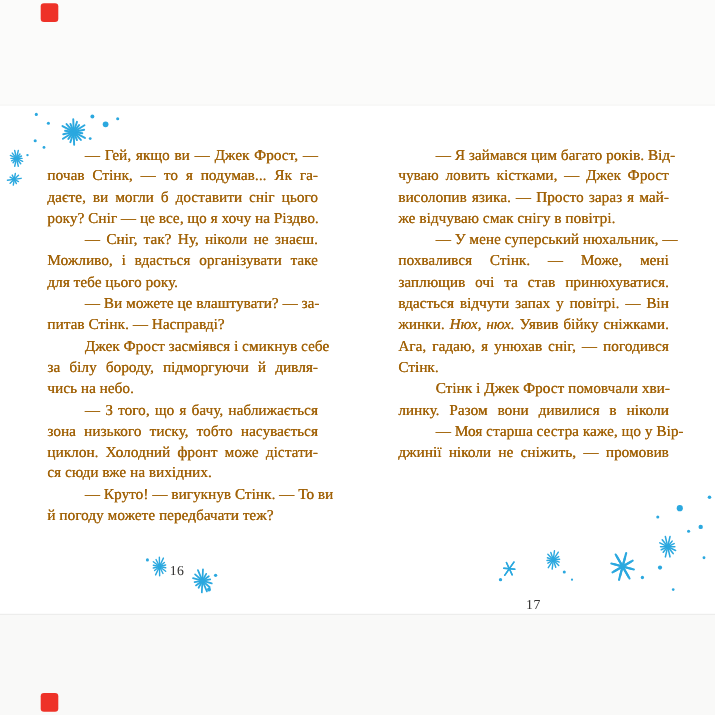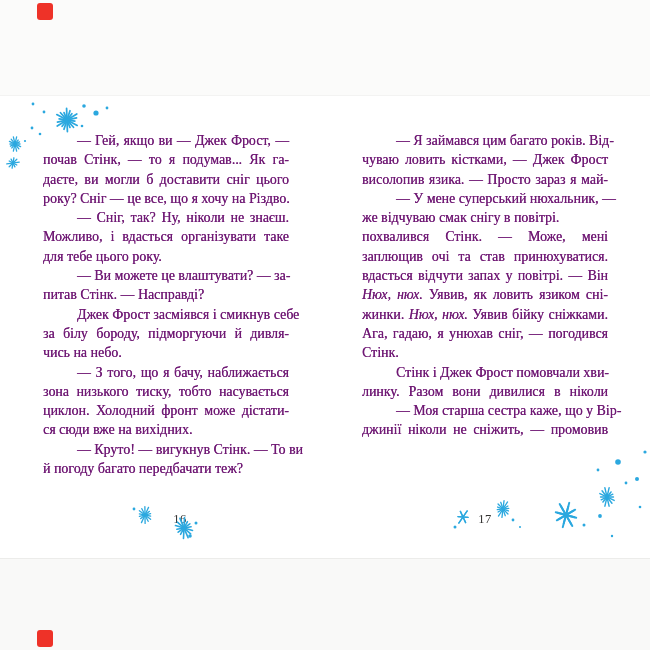--- a/index.html
+++ b/index.html
@@ -11,37 +11,37 @@
   .spread{
     position:absolute;left:0;top:95px;width:650px;height:462px;
     background:#ffffff;
     border-top:1px solid #f3f3f2;
     border-bottom:1px solid #ececea;
   }
   .band-top{position:absolute;left:0;top:0;width:650px;height:95px;background:#fbfbfa;}
   .band-bottom{position:absolute;left:0;top:558px;width:650px;height:92px;background:#f9f9f8;}
   .col{
     position:absolute;top:131px;width:246px;
-    color:#701a75;
+    color:#a16207;
     font-size:13.8px;
     text-shadow:0.25px 0 0 currentColor;
     letter-spacing:0.05px;
   }
   .col-left{left:43px;}
   .col-right{left:362px;}
   .line{height:19.3px;line-height:19.3px;white-space:nowrap;}
   .line.just{text-align:justify;text-align-last:justify;}
   .line.indent{padding-left:34px;}
   .line em{font-style:italic;font-weight:normal;}
   .page-num{
     position:absolute;top:512px;width:246px;text-align:center;
     font-size:12.5px;color:#333231;letter-spacing:0.5px;
   }
-  .page-num-left{left:57px;}
-  .page-num-right{left:362px;}
+  .page-num-left{left:38px;}
+  .page-num-right{left:362px;margin-top:31px;}
   #decor-svg{position:absolute;left:0;top:0;width:650px;height:650px;pointer-events:none;}
   .edge-marker{
     position:absolute;left:37px;width:16px;height:17px;border-radius:3px;
   }
   .edge-marker.top{top:3px;}
   .edge-marker.bottom{top:630px;}
 </style>
 </head>
 <body>
 
@@ -61,32 +61,31 @@
     <div class="line just indent"><span>— Ви можете це влаштувати? — за-</span></div>
     <div class="line"><span>питав Стінк. — Насправді?</span></div>
     <div class="line just indent"><span>Джек Фрост засміявся і смикнув себе</span></div>
     <div class="line just"><span>за білу бороду, підморгуючи й дивля-</span></div>
     <div class="line"><span>чись на небо.</span></div>
     <div class="line just indent"><span>— З того, що я бачу, наближається</span></div>
     <div class="line just"><span>зона низького тиску, тобто насувається</span></div>
     <div class="line just"><span>циклон. Холодний фронт може дістати-</span></div>
     <div class="line"><span>ся сюди вже на вихідних.</span></div>
     <div class="line just indent"><span>— Круто! — вигукнув Стінк. — То ви</span></div>
-    <div class="line"><span>й погоду багато передбачати теж?</span></div>
+    <div class="line"><span>й погоду можете передбачати теж?</span></div>
   </div>
 <div class="col col-right" id="right-lines">
     <div class="line just indent"><span>— Я займався цим багато років. Від-</span></div>
     <div class="line just"><span>чуваю ловить кістками, — Джек Фрост</span></div>
     <div class="line just"><span>висолопив язика. — Просто зараз я май-</span></div>
+    <div class="line"><span>же відчуваю смак снігу в повітрі.</span></div>
     <div class="line just indent"><span>— У мене суперський нюхальник, —</span></div>
-    <div class="line"><span>же відчуваю смак снігу в повітрі.</span></div>
     <div class="line just"><span>похвалився Стінк. — Може, мені</span></div>
     <div class="line just"><span>заплющив очі та став принюхуватися.</span></div>
     <div class="line just"><span>вдасться відчути запах у повітрі. — Він</span></div>
-    <div class="line just"><em>Нюх, нюх.</em><span> Уявив, як ловить язиком сні-</span></div>
     <div class="line just"><span>жинки. </span><em>Нюх, нюх.</em><span> Уявив бійку сніжками.</span></div>
     <div class="line just"><span>Ага, гадаю, я унюхав сніг, — погодився</span></div>
     <div class="line"><span>Стінк.</span></div>
     <div class="line just indent"><span>Стінк і Джек Фрост помовчали хви-</span></div>
     <div class="line just"><span>линку. Разом вони дивилися в ніколи</span></div>
     <div class="line just indent"><span>— Моя старша сестра каже, що у Вір-</span></div>
     <div class="line just"><span>джинії ніколи не сніжить, — промовив</span></div>
   </div>
 
 <div class="page-num page-num-left">16</div>

